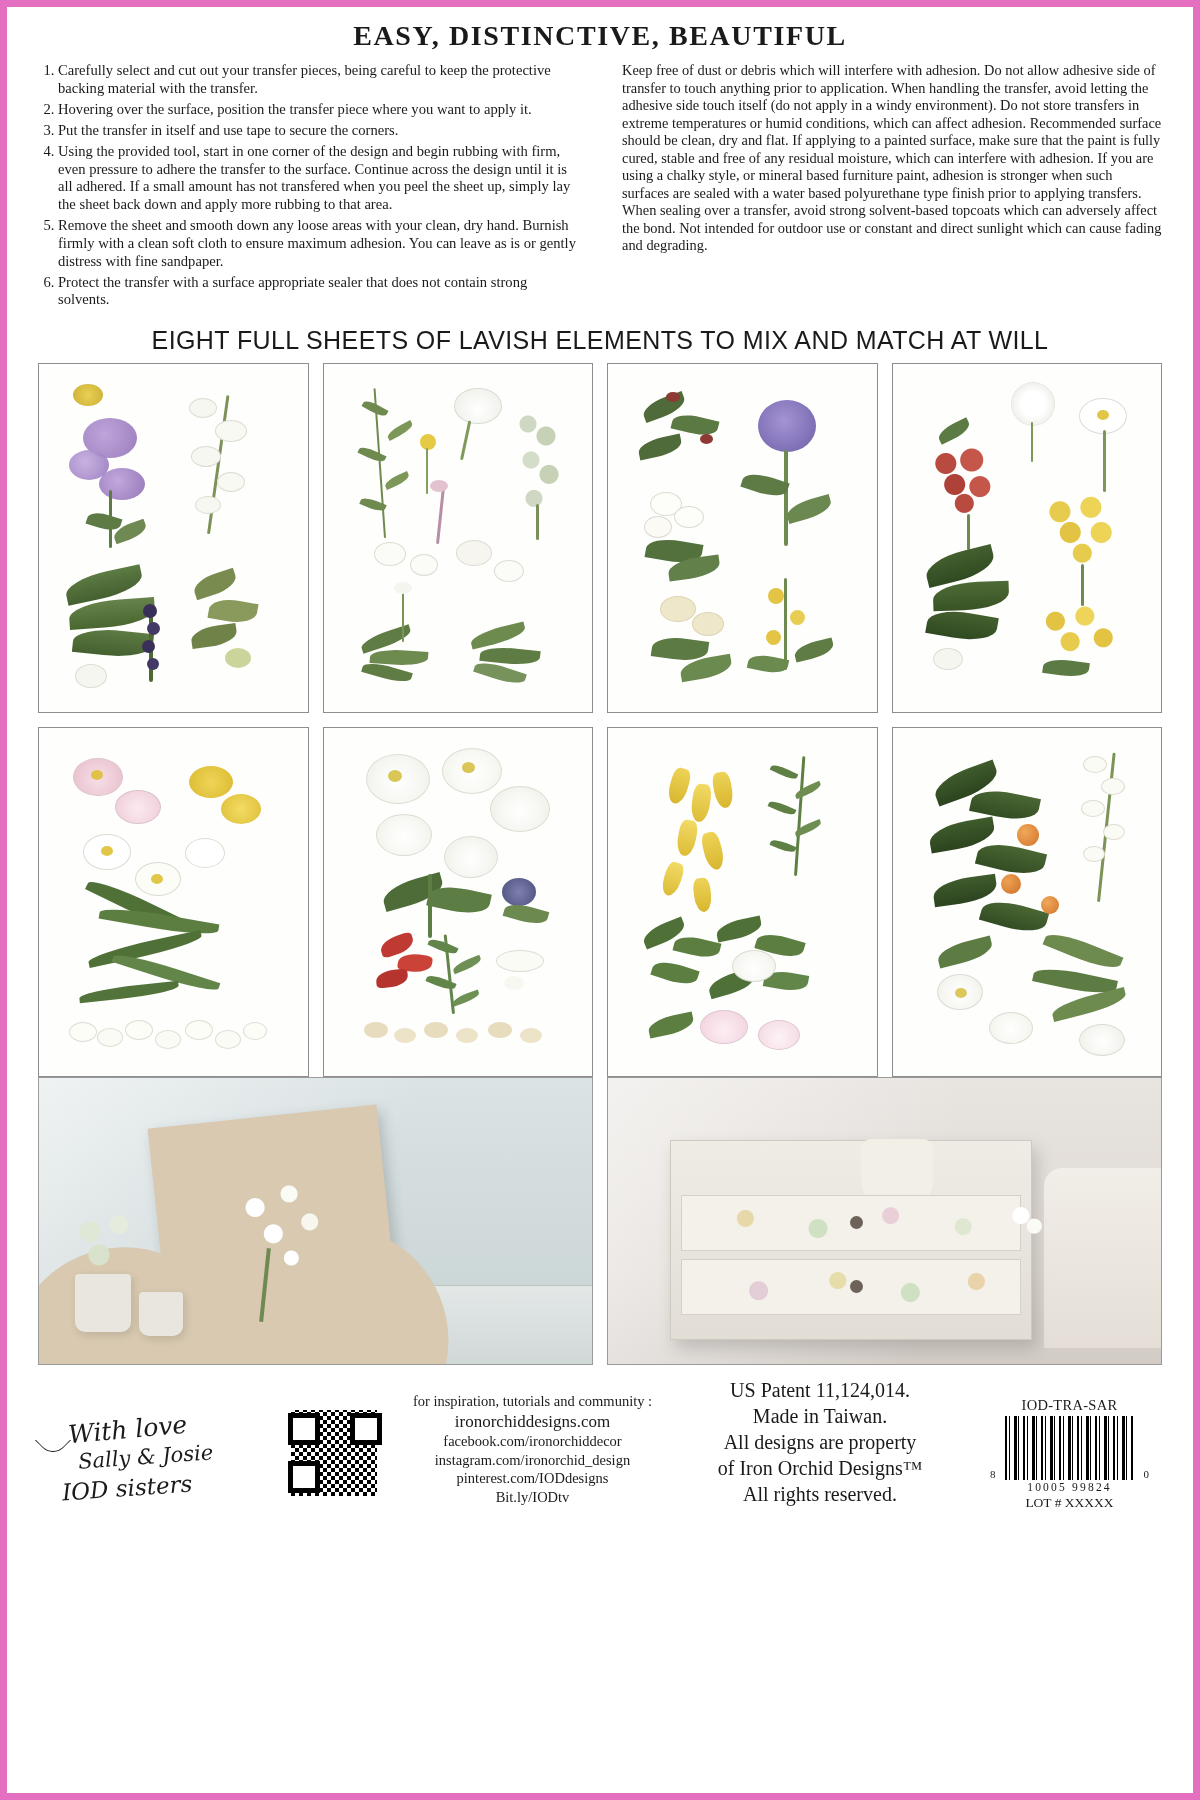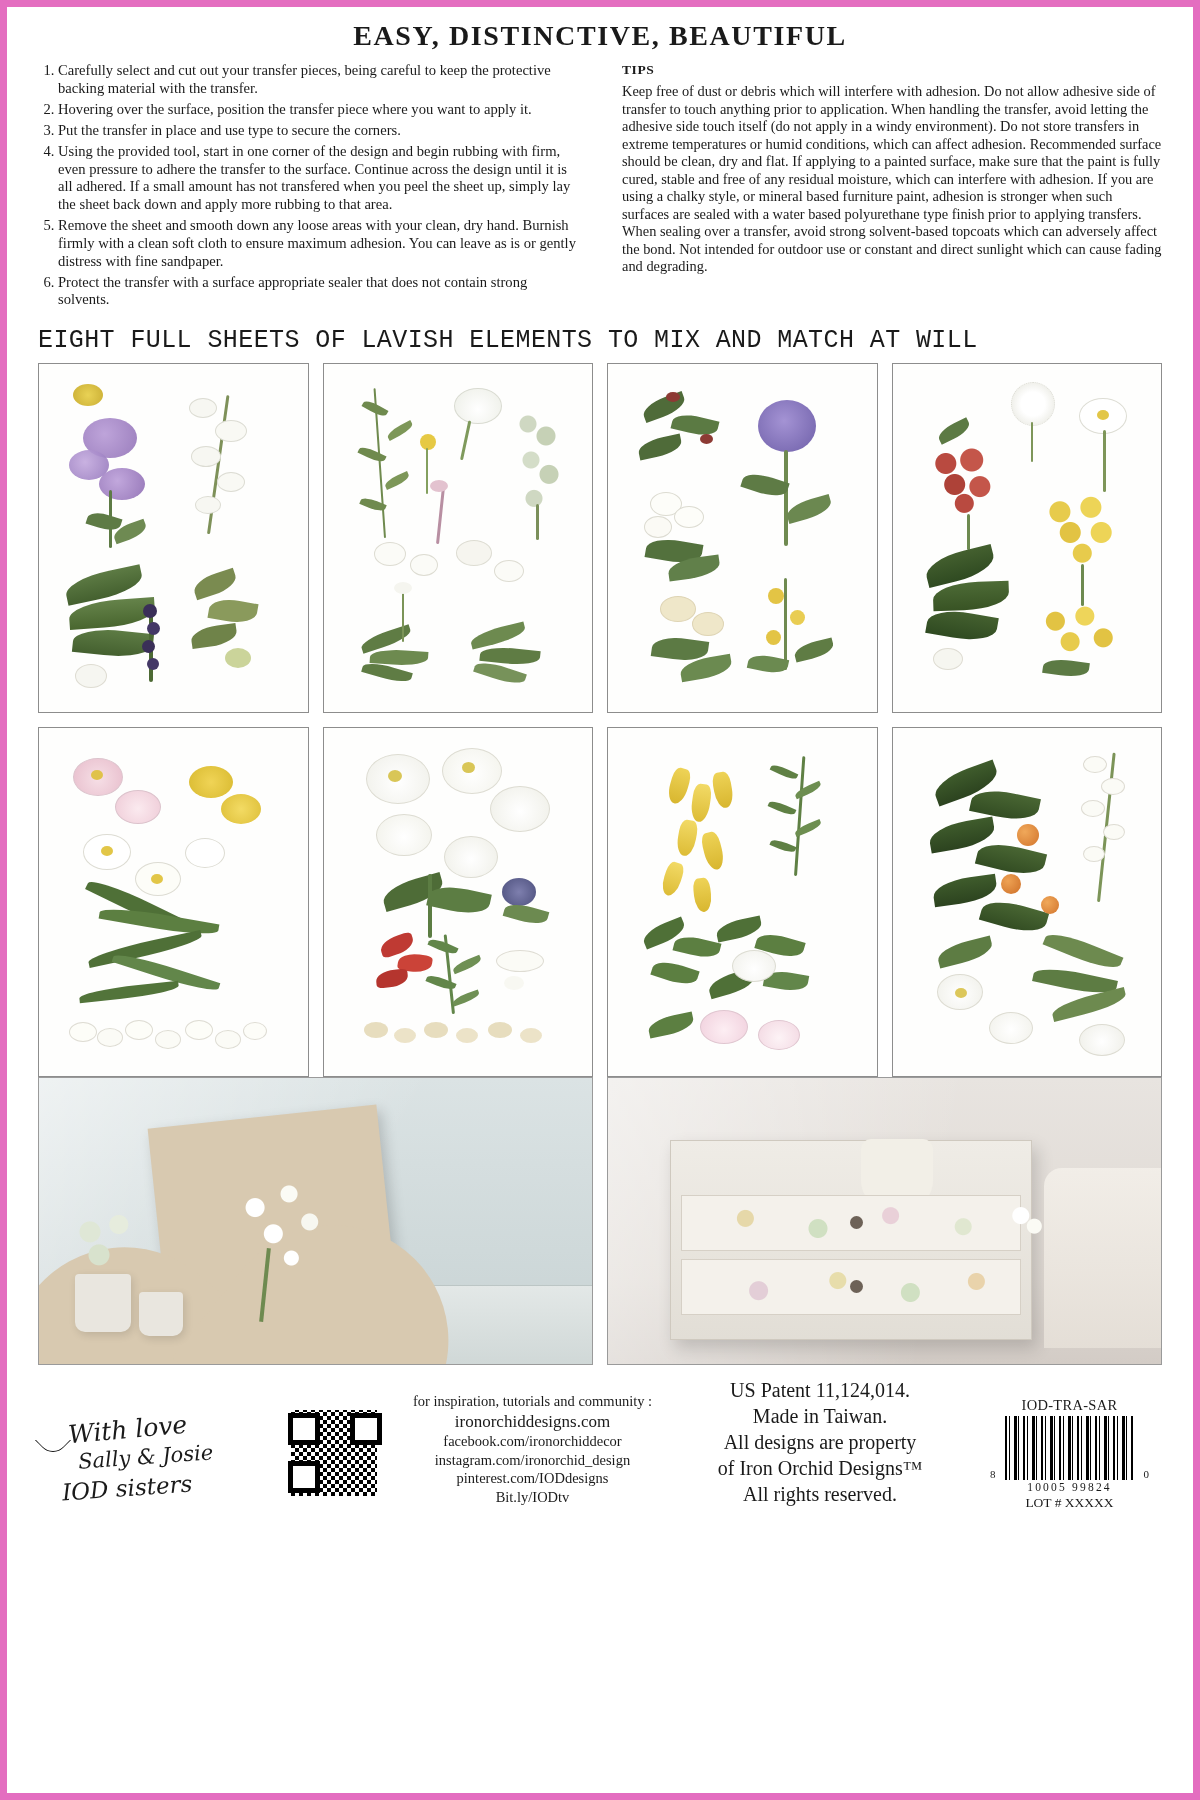--- a/index.html
+++ b/index.html
@@ -66,25 +66,26 @@
     margin-bottom:7px;
   }
   .tips-body{
     font-size:14.4px;
     line-height:1.215;
     text-align:left;
   }
 
   
   .banner{
+    text-align:center;
     font-size:25px;
     letter-spacing:.4px;
     margin:13px 0 8px 0;
     font-weight:400;
-    font-family:Liberation Mono, monospace;
+    font-family:Liberation Sans, sans-serif;
   }
   .banner.b2{ margin:14px 0 9px 0; }
 
   
   .sheets{
     display:grid;
     grid-template-columns:repeat(4, 1fr);
     gap:14px 14px;
   }
   .sheet{
@@ -229,29 +230,28 @@
 <div class="content">
 
   <div class="headline">EASY, DISTINCTIVE, BEAUTIFUL</div>
 
   <div class="cols">
 
     <div class="col">
       <ol class="steps">
         <li>Carefully select and cut out your transfer pieces, being careful to keep the protective backing material with the transfer.</li>
         <li>Hovering over the surface, position the transfer piece where you want to apply it.</li>
-        <li>Put the transfer in place and use type to secure the corners.</li>
+        <li>Put the transfer in itself and use tape to secure the corners.</li>
         <li>Using the provided tool, start in one corner of the design and begin rubbing with firm, even pressure to adhere the transfer to the surface. Continue across the design until it is all adhered. If a small amount has not transfered when you peel the sheet up, simply lay the sheet back down and apply more rubbing to that area.</li>
         <li>Remove the sheet and smooth down any loose areas with your clean, dry hand. Burnish firmly with a clean soft cloth to ensure maximum adhesion. You can leave as is or gently distress with fine sandpaper.</li>
         <li>Protect the transfer with a surface appropriate sealer that does not contain strong solvents.</li>
       </ol>
     </div>
 
     <div class="col">
-      <div class="col-head">TIPS</div>
       <div class="tips-body">Keep free of dust or debris which will interfere with adhesion. Do not allow adhesive side of transfer to touch anything prior to application. When handling the transfer, avoid letting the adhesive side touch itself (do not apply in a windy environment). Do not store transfers in extreme temperatures or humid conditions, which can affect adhesion. Recommended surface should be clean, dry and flat. If applying to a painted surface, make sure that the paint is fully cured, stable and free of any residual moisture, which can interfere with adhesion. If you are using a chalky style, or mineral based furniture paint, adhesion is stronger when such surfaces are sealed with a water based polyurethane type finish prior to applying transfers. When sealing over a transfer, avoid strong solvent-based topcoats which can adversely affect the bond. Not intended for outdoor use or constant and direct sunlight which can cause fading and degrading.</div>
     </div>
 
   </div>
 
   <div class="banner">EIGHT FULL SHEETS OF LAVISH ELEMENTS TO MIX AND MATCH AT WILL</div>
 
   <div class="sheets">
 
     <div class="sheet">

